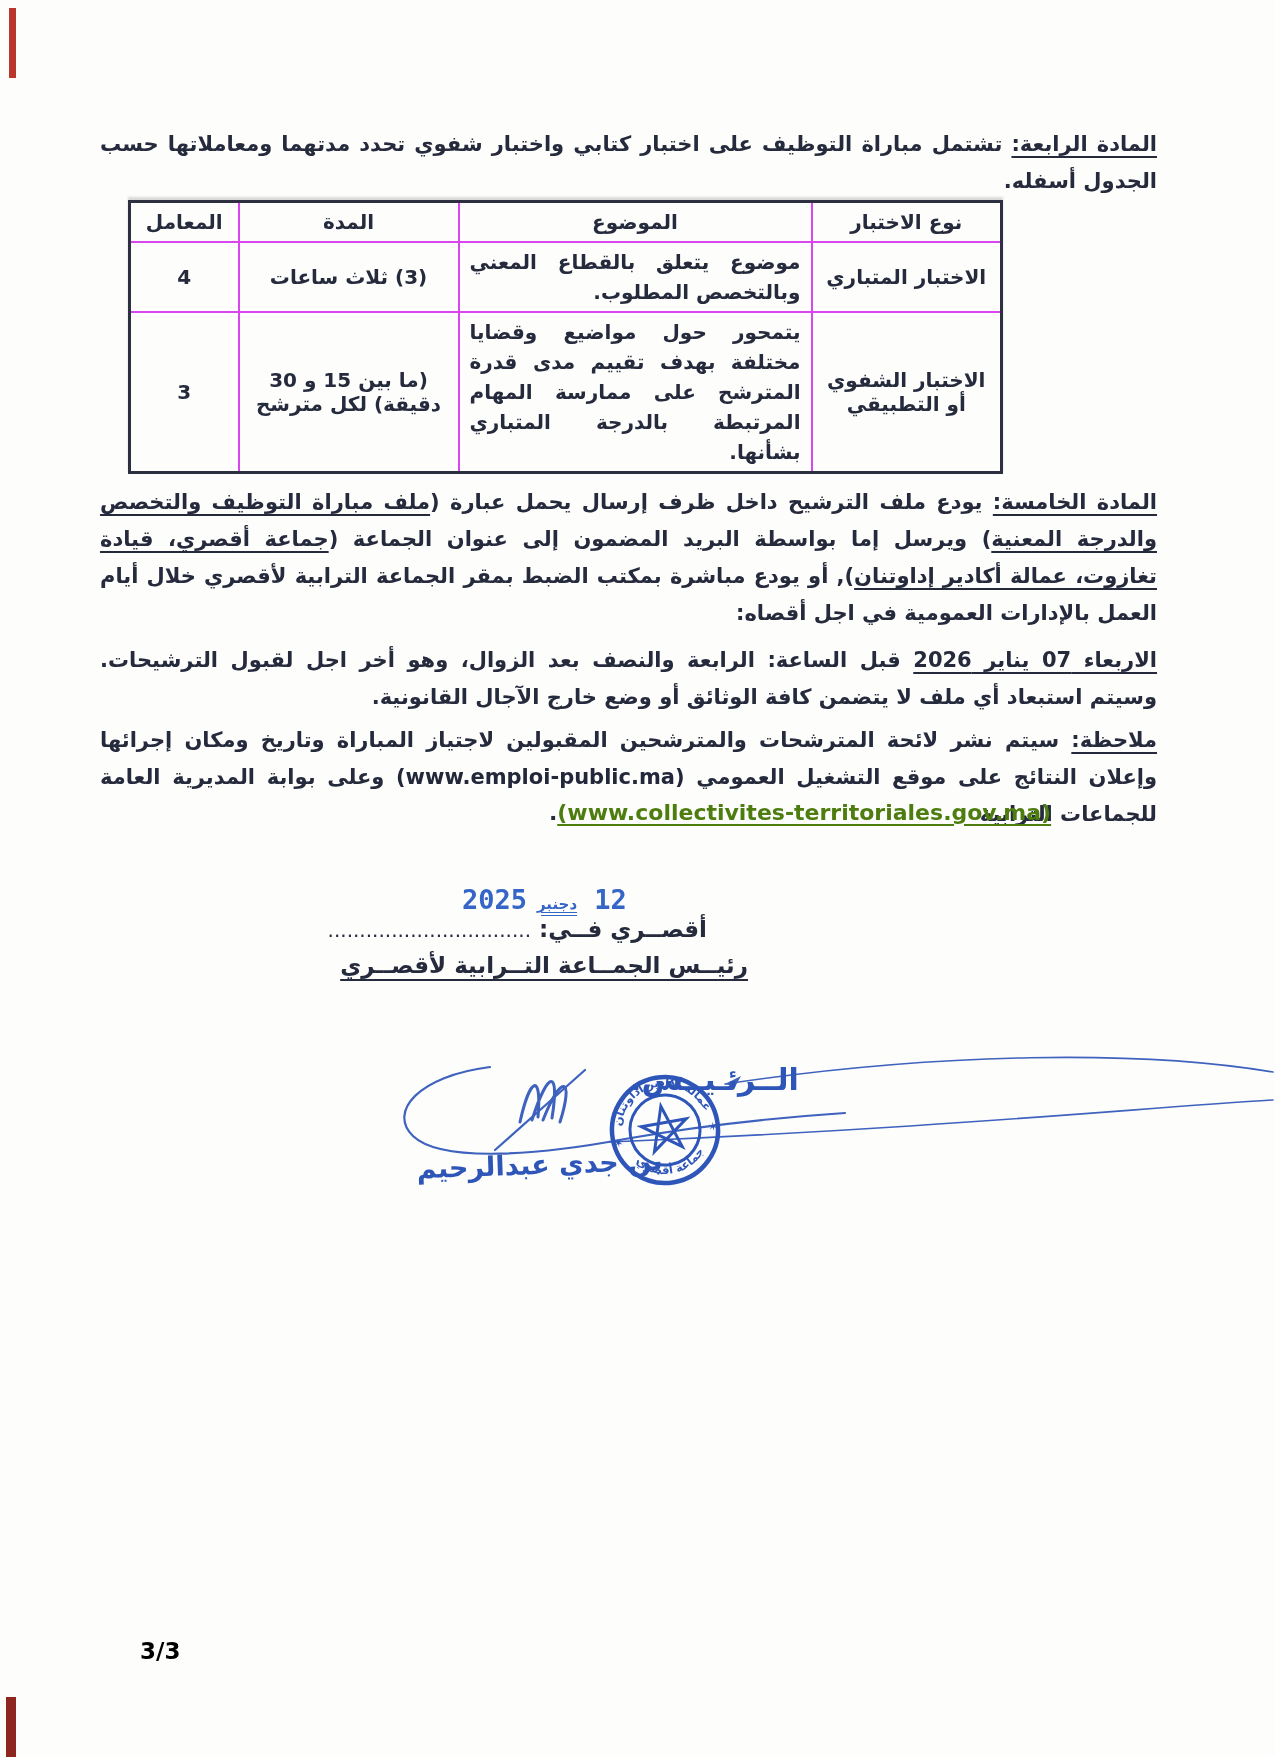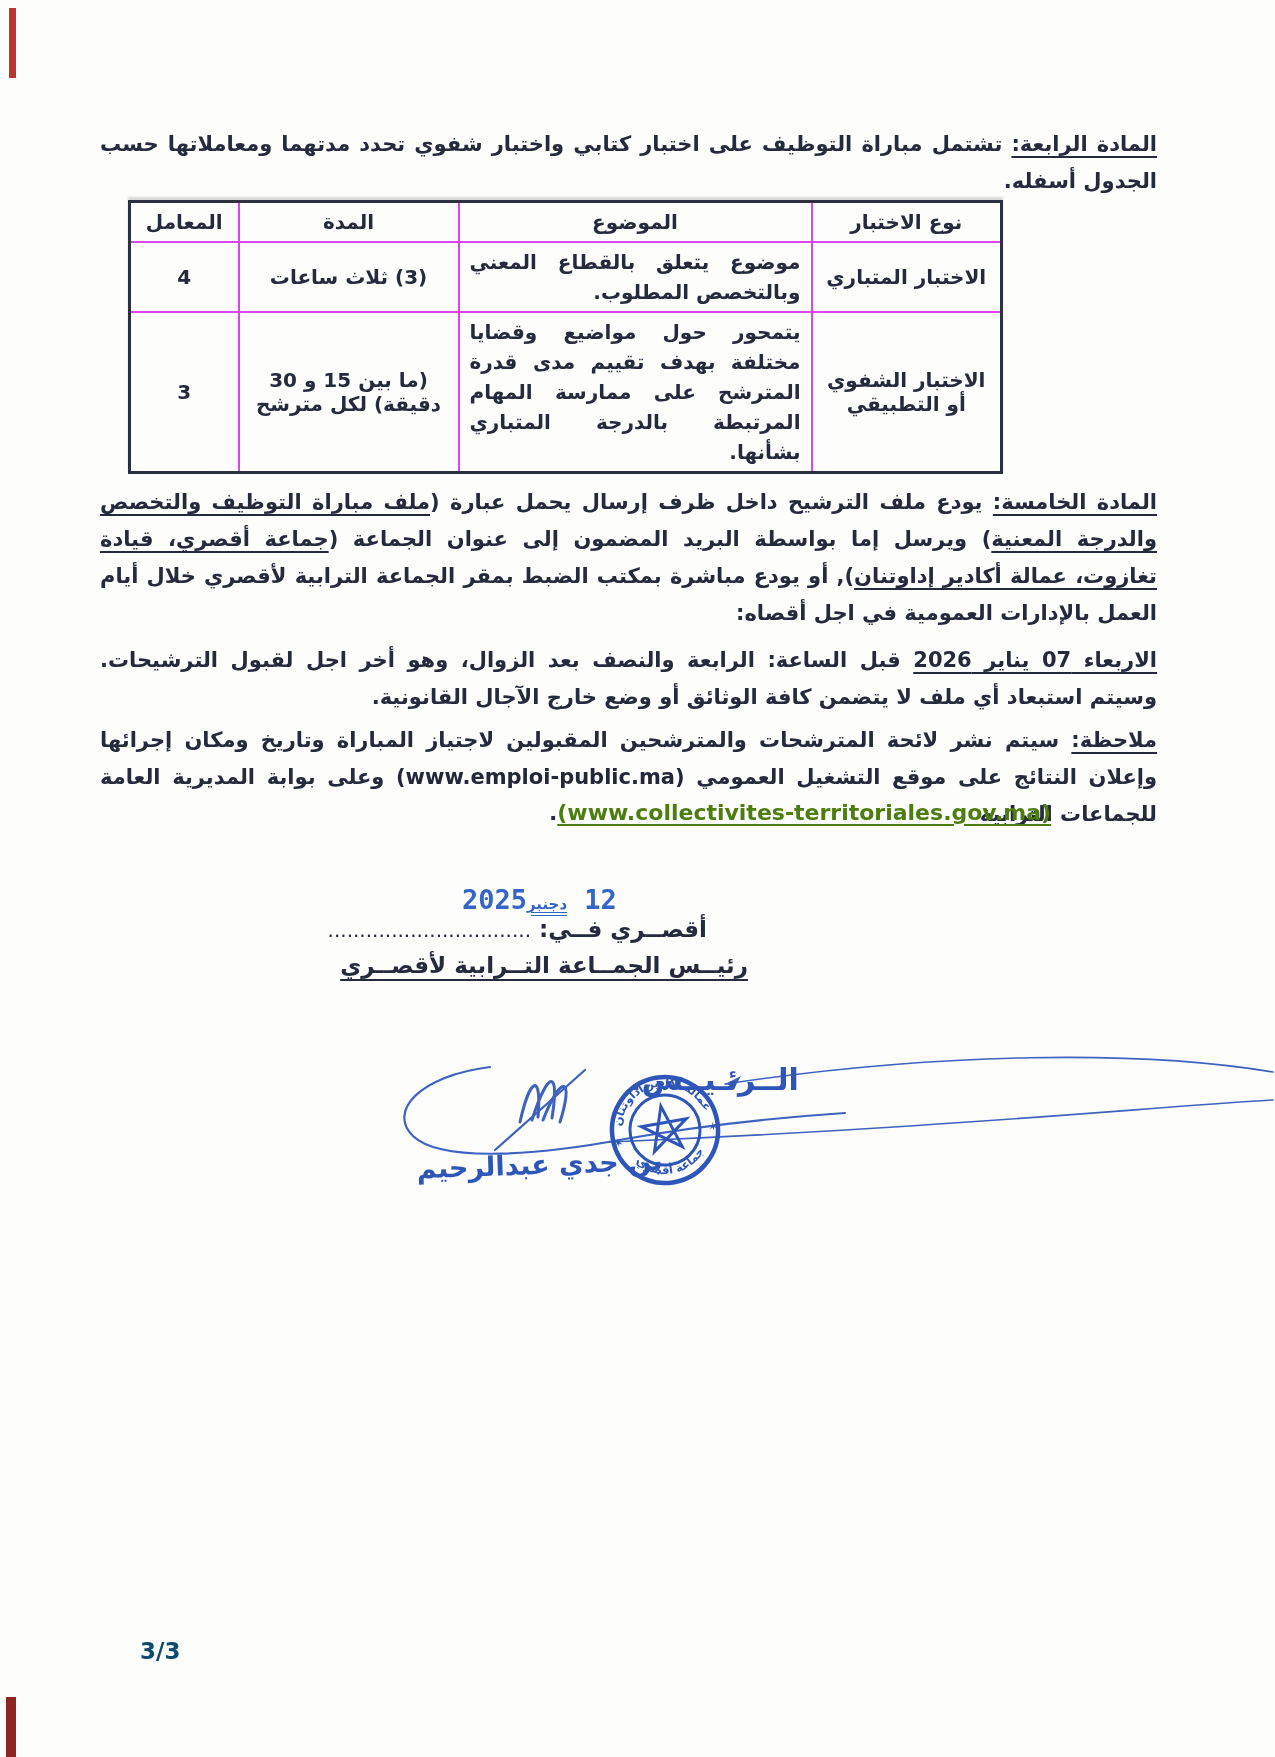--- a/index.html
+++ b/index.html
@@ -106,20 +106,21 @@
     font-family: "DejaVu Sans Mono", monospace;
     font-weight: 700;
     font-size: 27px;
     white-space: nowrap;
     direction: rtl;
   }
   .date-stamp .sd-day { letter-spacing: 12px; margin-left: 17px; }
   .date-stamp .sd-month {
     font-family: "DejaVu Sans", sans-serif;
     font-size: 15px;
+    margin-left: 10px;
     text-decoration: underline double;
     text-underline-offset: 3px;
   }
   .place-line {
     position: absolute;
     top: 916px;
     left: 415px;
     width: 292px;
     direction: rtl;
     white-space: nowrap;
@@ -143,21 +144,21 @@
 
   .signature-svg { position: absolute; top: 1022px; left: 380px; }
 
   .page-number {
     position: absolute;
     top: 1638px;
     left: 140px;
     direction: ltr;
     font-size: 23px;
     font-weight: 700;
-    color: #0c4a6e;
+    color: #000000;
   }
 </style>
 </head>
 <body>
 
 <div class="page">
 
   <div class="red-mark top"></div>
   <div class="red-mark bottom"></div>
 

